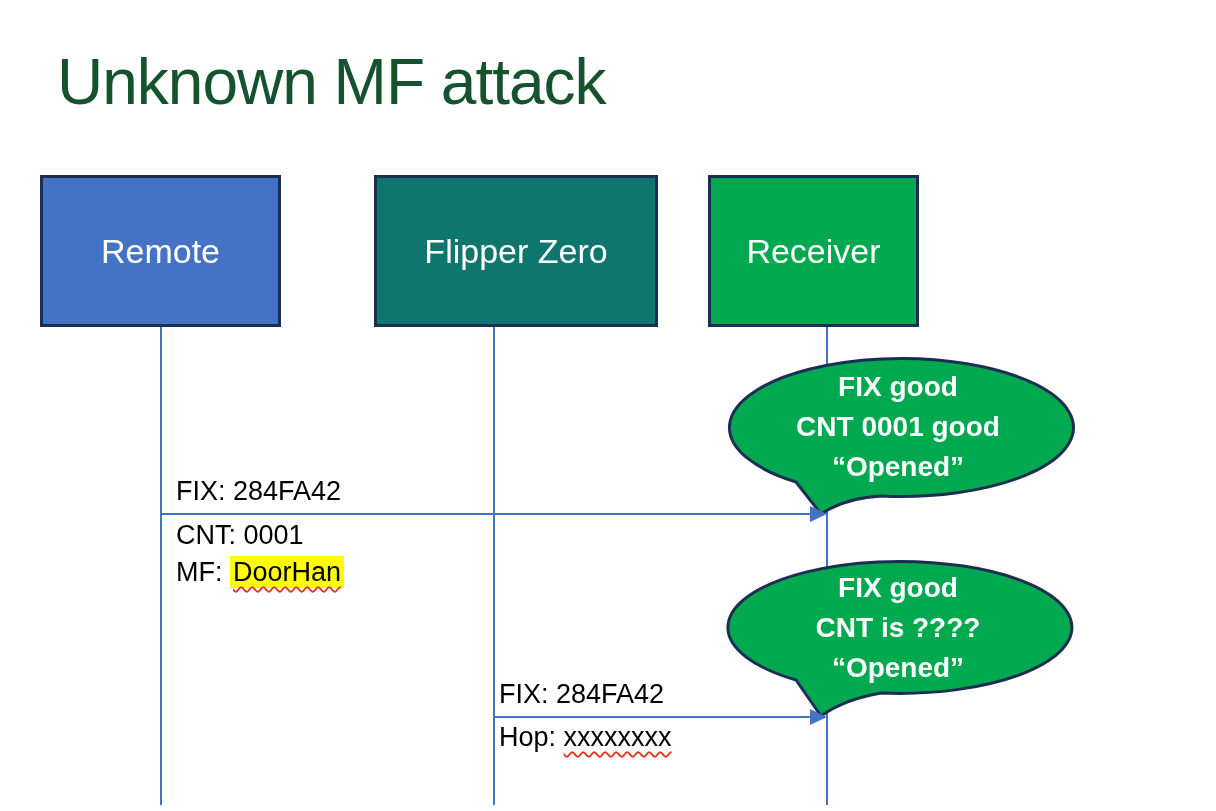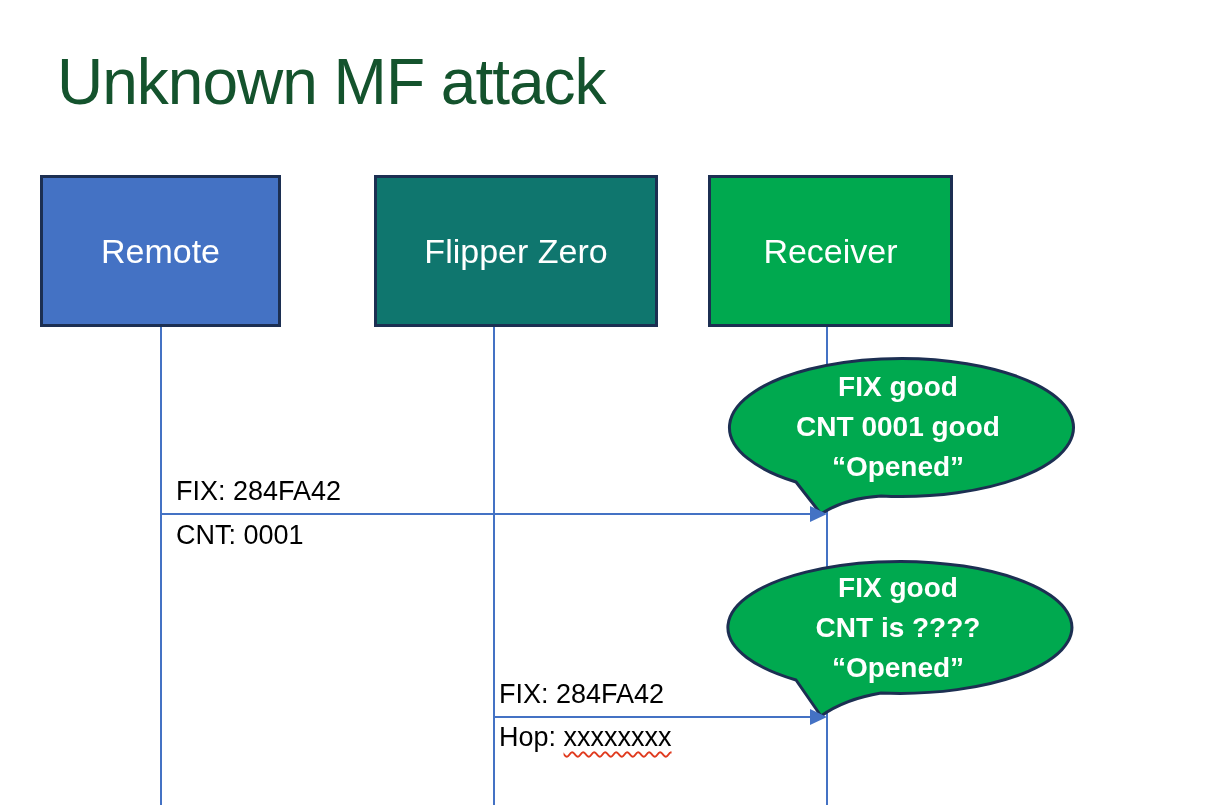--- a/index.html
+++ b/index.html
@@ -17,21 +17,21 @@
   }
   .layer{position:absolute;left:0;top:0;width:1216px;height:811px;}
   .actor{
     position:absolute;top:175px;height:152px;
     border:3px solid #1C2F52;box-sizing:border-box;
     display:flex;align-items:center;justify-content:center;
     color:#ffffff;font-size:34px;
   }
   .actor-remote{left:40px;width:241px;background:#4472C4;}
   .actor-flipper{left:374px;width:284px;background:#0f766e;}
-  .actor-receiver{left:708px;width:245px;background:#00A94F;}
+  .actor-receiver{left:708px;width:211px;background:#00A94F;}
   .msg-line{
     position:absolute;
     font-size:27px;color:#000000;white-space:nowrap;line-height:34px;
   }
   .hl{
     background:#FFFF00;
     padding:1px 3px;
   }
   .sq{
     text-decoration-line:underline;
@@ -85,20 +85,23 @@
   <div class="actor actor-receiver">
     <span>Receiver</span>
   </div>
 
   <div class="msg-line" style="left:176px;top:474px;">
     <span>FIX: 284FA42</span>
   </div>
   <div class="msg-line" style="left:176px;top:518px;">
     <span>CNT: 0001</span>
   </div>
+  <div class="msg-line" style="left:176px;top:555px;">
+    <span>MF: </span><span class="hl sq">DoorHan</span>
+  </div>
 
   <div class="msg-line" style="left:499px;top:677px;">
     <span>FIX: 284FA42</span>
   </div>
   <div class="msg-line" style="left:499px;top:720px;">
     <span>Hop: </span><span class="sq">xxxxxxxx</span>
   </div>
 
   <div class="callout-text callout-1">
     <div>FIX good</div>

